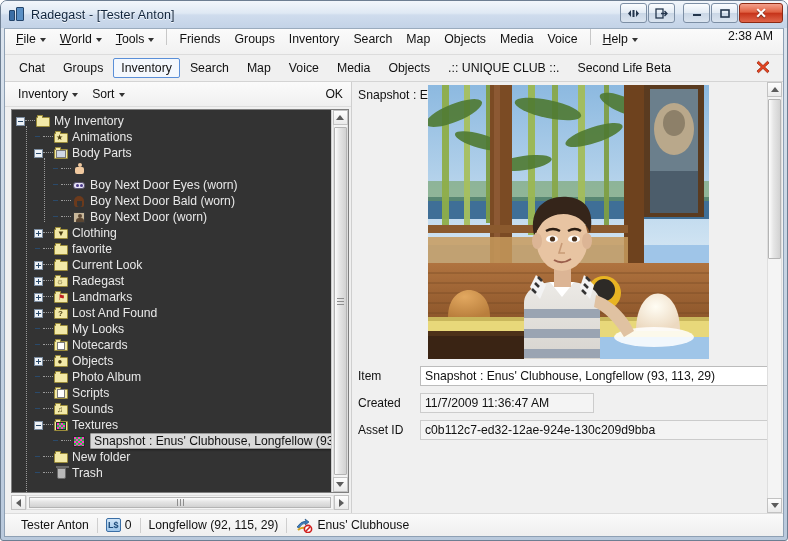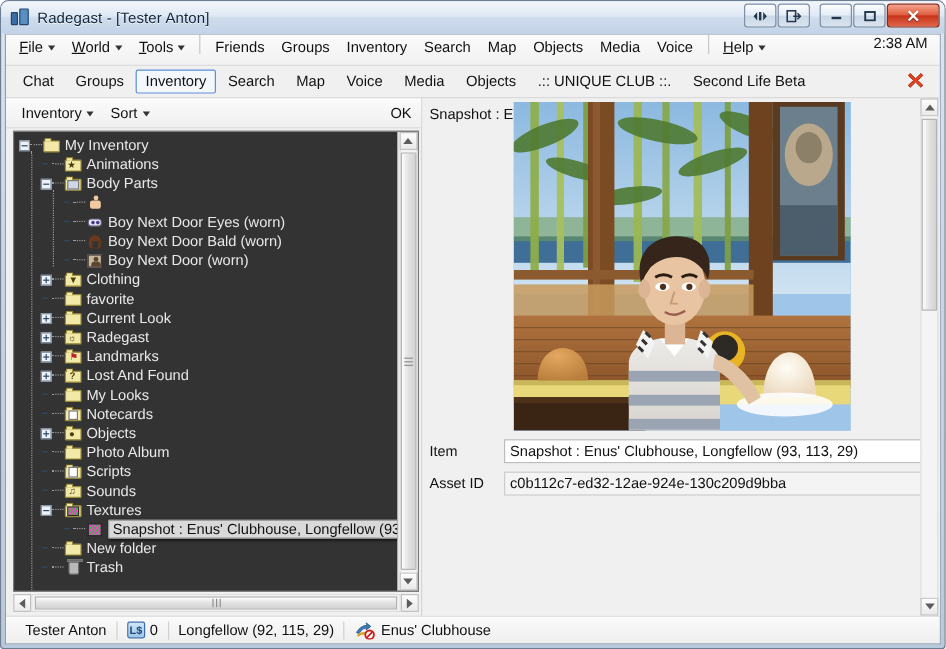--- a/index.html
+++ b/index.html
@@ -728,20 +728,24 @@
             </g>
           </svg>
         </div>
 
         <div class="fields">
           <div class="frow">
             <div class="flabel">Item</div>
             <input class="finput wide" value="Snapshot : Enus' Clubhouse, Longfellow (93, 113, 29)" style="">
           </div>
           <div class="frow">
+            <div class="flabel">Created</div>
+            <input class="finput readonly" readonly="" value="11/7/2009 11:36:47 AM" style="">
+          </div>
+          <div class="frow">
             <div class="flabel">Asset ID</div>
             <input class="finput assetid" readonly="" value="c0b112c7-ed32-12ae-924e-130c209d9bba" style="">
           </div>
         </div>
 
         <div class="rp-vscroll">
           <div class="sb-arrow">
               <i class="tri-up"></i>
             </div>
           <div class="sb-track" style="flex:1 1 auto;">

